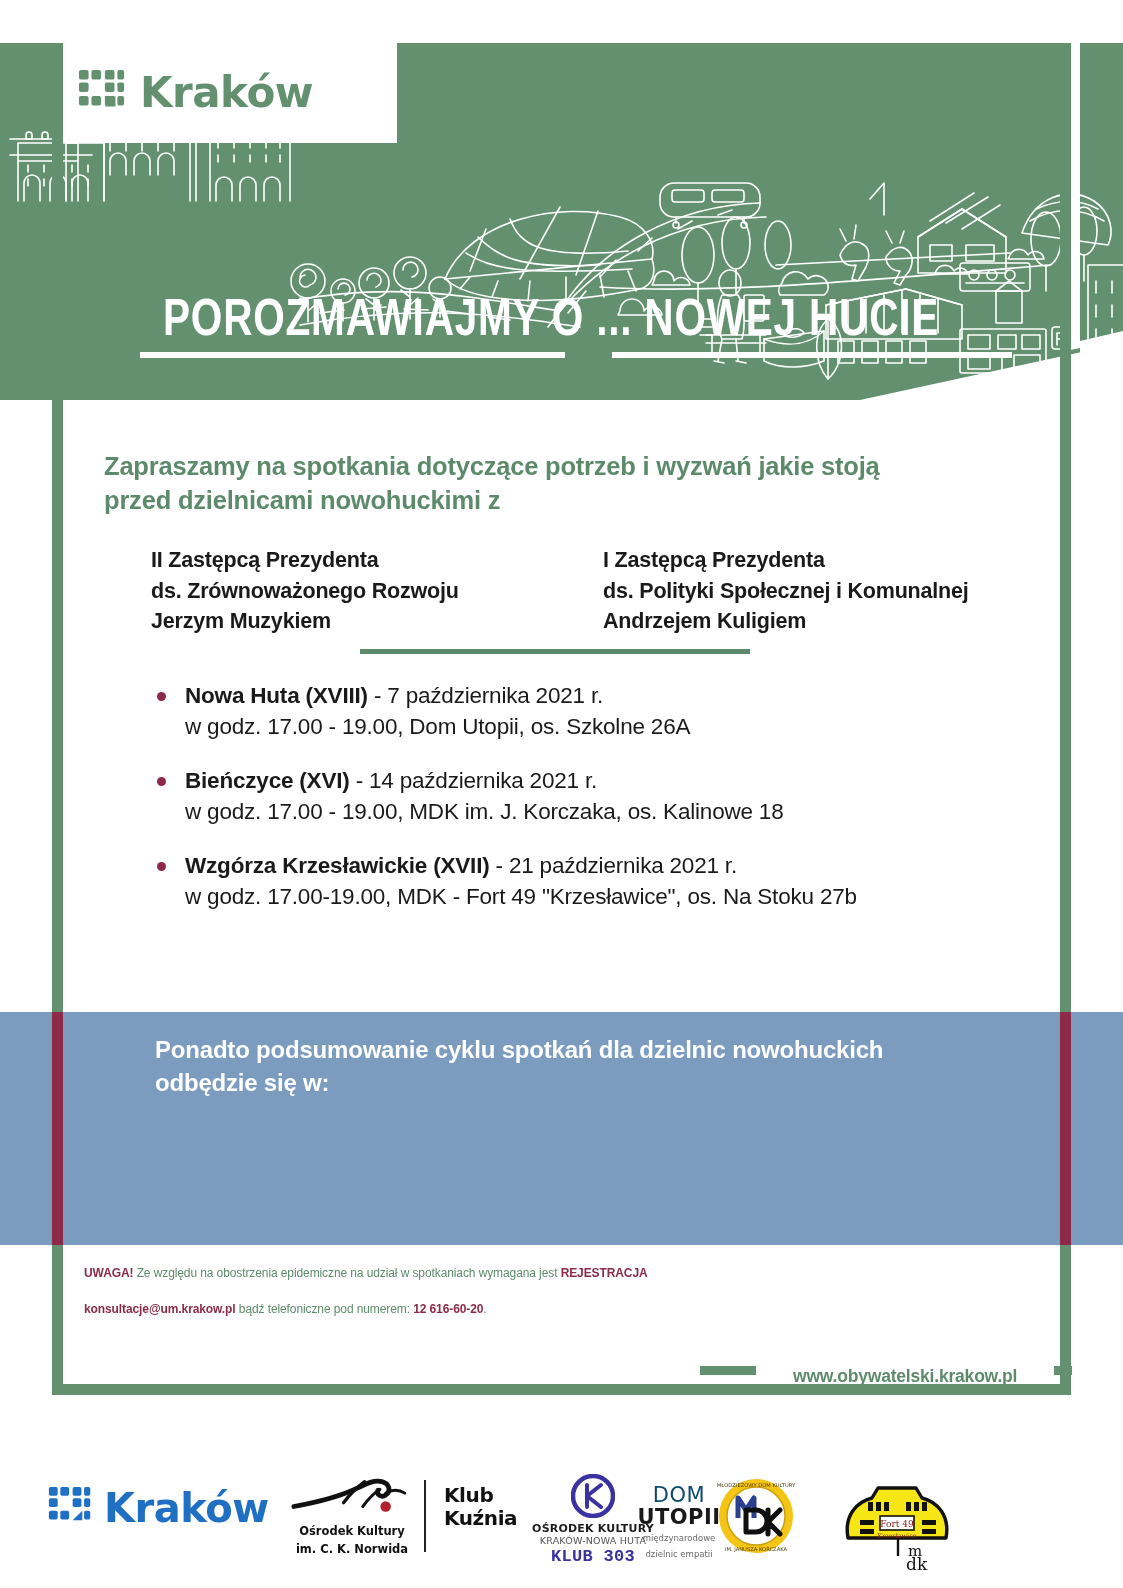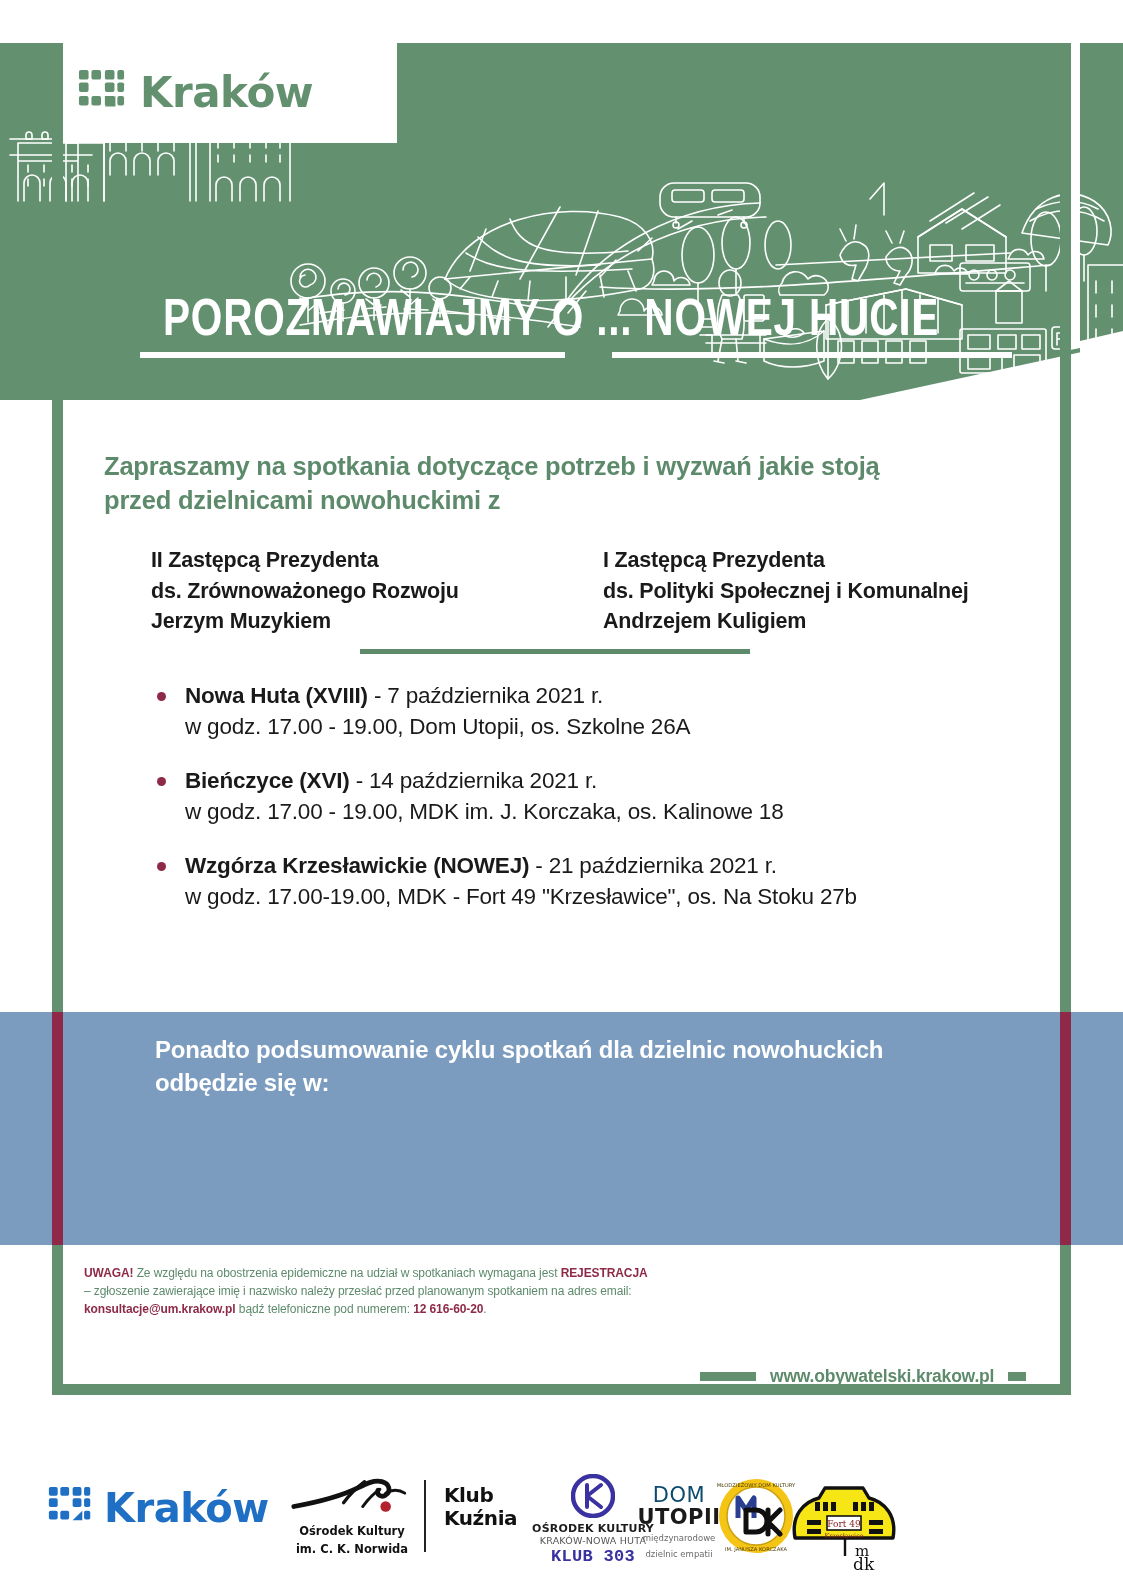--- a/index.html
+++ b/index.html
@@ -246,22 +246,23 @@
     z-index: 5;
   }
   .uwaga .red { color: #8e2a47; font-weight: 700; }
 
   
   .url-row {
     position: absolute;
     left: 700px;
     top: 1366px;
     display: flex;
-    align-items: center;
+    align-items: flex-start;
     z-index: 5;
+    gap: 23px;
   }
   .url-bar { height: 9px; background: #639170; }
   .url-bar.a { width: 56px; }
   .url-bar.b { width: 18px; }
   .url-text {
     color: #5d8a6b;
     font-size: 17.5px;
     font-weight: 700;
     margin: 0 14px;
     letter-spacing: -0.2px;
@@ -313,21 +314,21 @@
   .k303-l1 { font-family:"DejaVu Sans",sans-serif; font-size: 11px; font-weight: 700; color:#1c1c1c; letter-spacing:.2px;}
   .k303-l2 { font-family:"DejaVu Sans",sans-serif; font-size: 9.5px; color:#555; letter-spacing:.2px;}
   .k303-l3 { font-family:Liberation Mono, monospace; font-size: 17px; font-weight: 700; color:#3a32a0; letter-spacing:.3px; margin-top:1px;}
 
   .lg-utopii { left: 614px; top: 14px; width: 130px; text-align: center; }
   .utopii-l1 { font-family:"DejaVu Sans",sans-serif; font-size: 21px; font-weight:400; color:#0c4a6e; letter-spacing: .5px; line-height:1.05;}
   .utopii-l2 { font-family:"DejaVu Sans",sans-serif; font-size: 21px; font-weight:700; color:#1a1a1a; letter-spacing: .5px; line-height:1.05;}
   .utopii-sub { font-family:"DejaVu Sans",sans-serif; font-size: 8.5px; color:#6a6a6a; line-height:1.25; margin-top: 5px;}
 
   .lg-mdk { left: 716px; top: 6px; }
-  .lg-fort { left: 785px; top: 2px; }
+  .lg-fort { left: 838px; top: 2px; }
 
   .txt-dot { letter-spacing: -0.2px; }
 </style>
 </head>
 <body>
 
 <div class="poster">
 
   <div class="header">
     <svg class="hdr" viewBox="0 0 1123 357" preserveAspectRatio="none">
@@ -584,38 +585,38 @@
         <span class="place">Nowa Huta (XVIII)</span><span class="txt-dot"> - 7 października 2021 r.</span>
         <span class="line2">w godz. 17.00 - 19.00, Dom Utopii, os. Szkolne 26A</span>
       </div>
       <div class="meeting">
         <span class="bullet"></span>
         <span class="place">Bieńczyce (XVI)</span><span class="txt-dot"> - 14 października 2021 r.</span>
         <span class="line2">w godz. 17.00 - 19.00, MDK im. J. Korczaka, os. Kalinowe 18</span>
       </div>
       <div class="meeting">
         <span class="bullet"></span>
-        <span class="place">Wzgórza Krzesławickie (NOWEJ)</span><span class="txt-dot"> - 21 października 2021 r.</span>
+        <span class="place">Wzgórza Krzesławickie (XVII)</span><span class="txt-dot"> - 21 października 2021 r.</span>
         <span class="line2"> w godz. 17.00-19.00, MDK - Fort 49 "Krzesławice", os. Na Stoku 27b</span>
       </div>
     </div>
   </div>
 
   <div class="blue-band">
     <div class="band-top">
       <div>Ponadto podsumowanie cyklu spotkań  dla dzielnic nowohuckich</div>
       <div>odbędzie się w:</div>
     </div>
   </div>
   <div class="frame-left-red"></div>
   <div class="frame-right-red"></div>
 
   <div class="uwaga">
     <span class="red">UWAGA!</span><span> Ze względu na obostrzenia epidemiczne na udział w spotkaniach wymagana jest </span><span class="red">REJESTRACJA</span><br>
-    <span>– zgłoszenie zawierające imię i nazwisko należy przesłać przed planowanym spotkaniem na adres email: </span><br>
+    <br>
     <span class="red">konsultacje@um.krakow.pl</span><span> bądź telefoniczne pod numerem: </span><span class="red">12 616-60-20</span><span>.</span>
   </div>
 
   <div class="url-row">
     <span class="url-bar a"></span>
     <span class="url-text">www.obywatelski.krakow.pl</span>
     <span class="url-bar b"></span>
   </div>
 
   <div class="logos">

